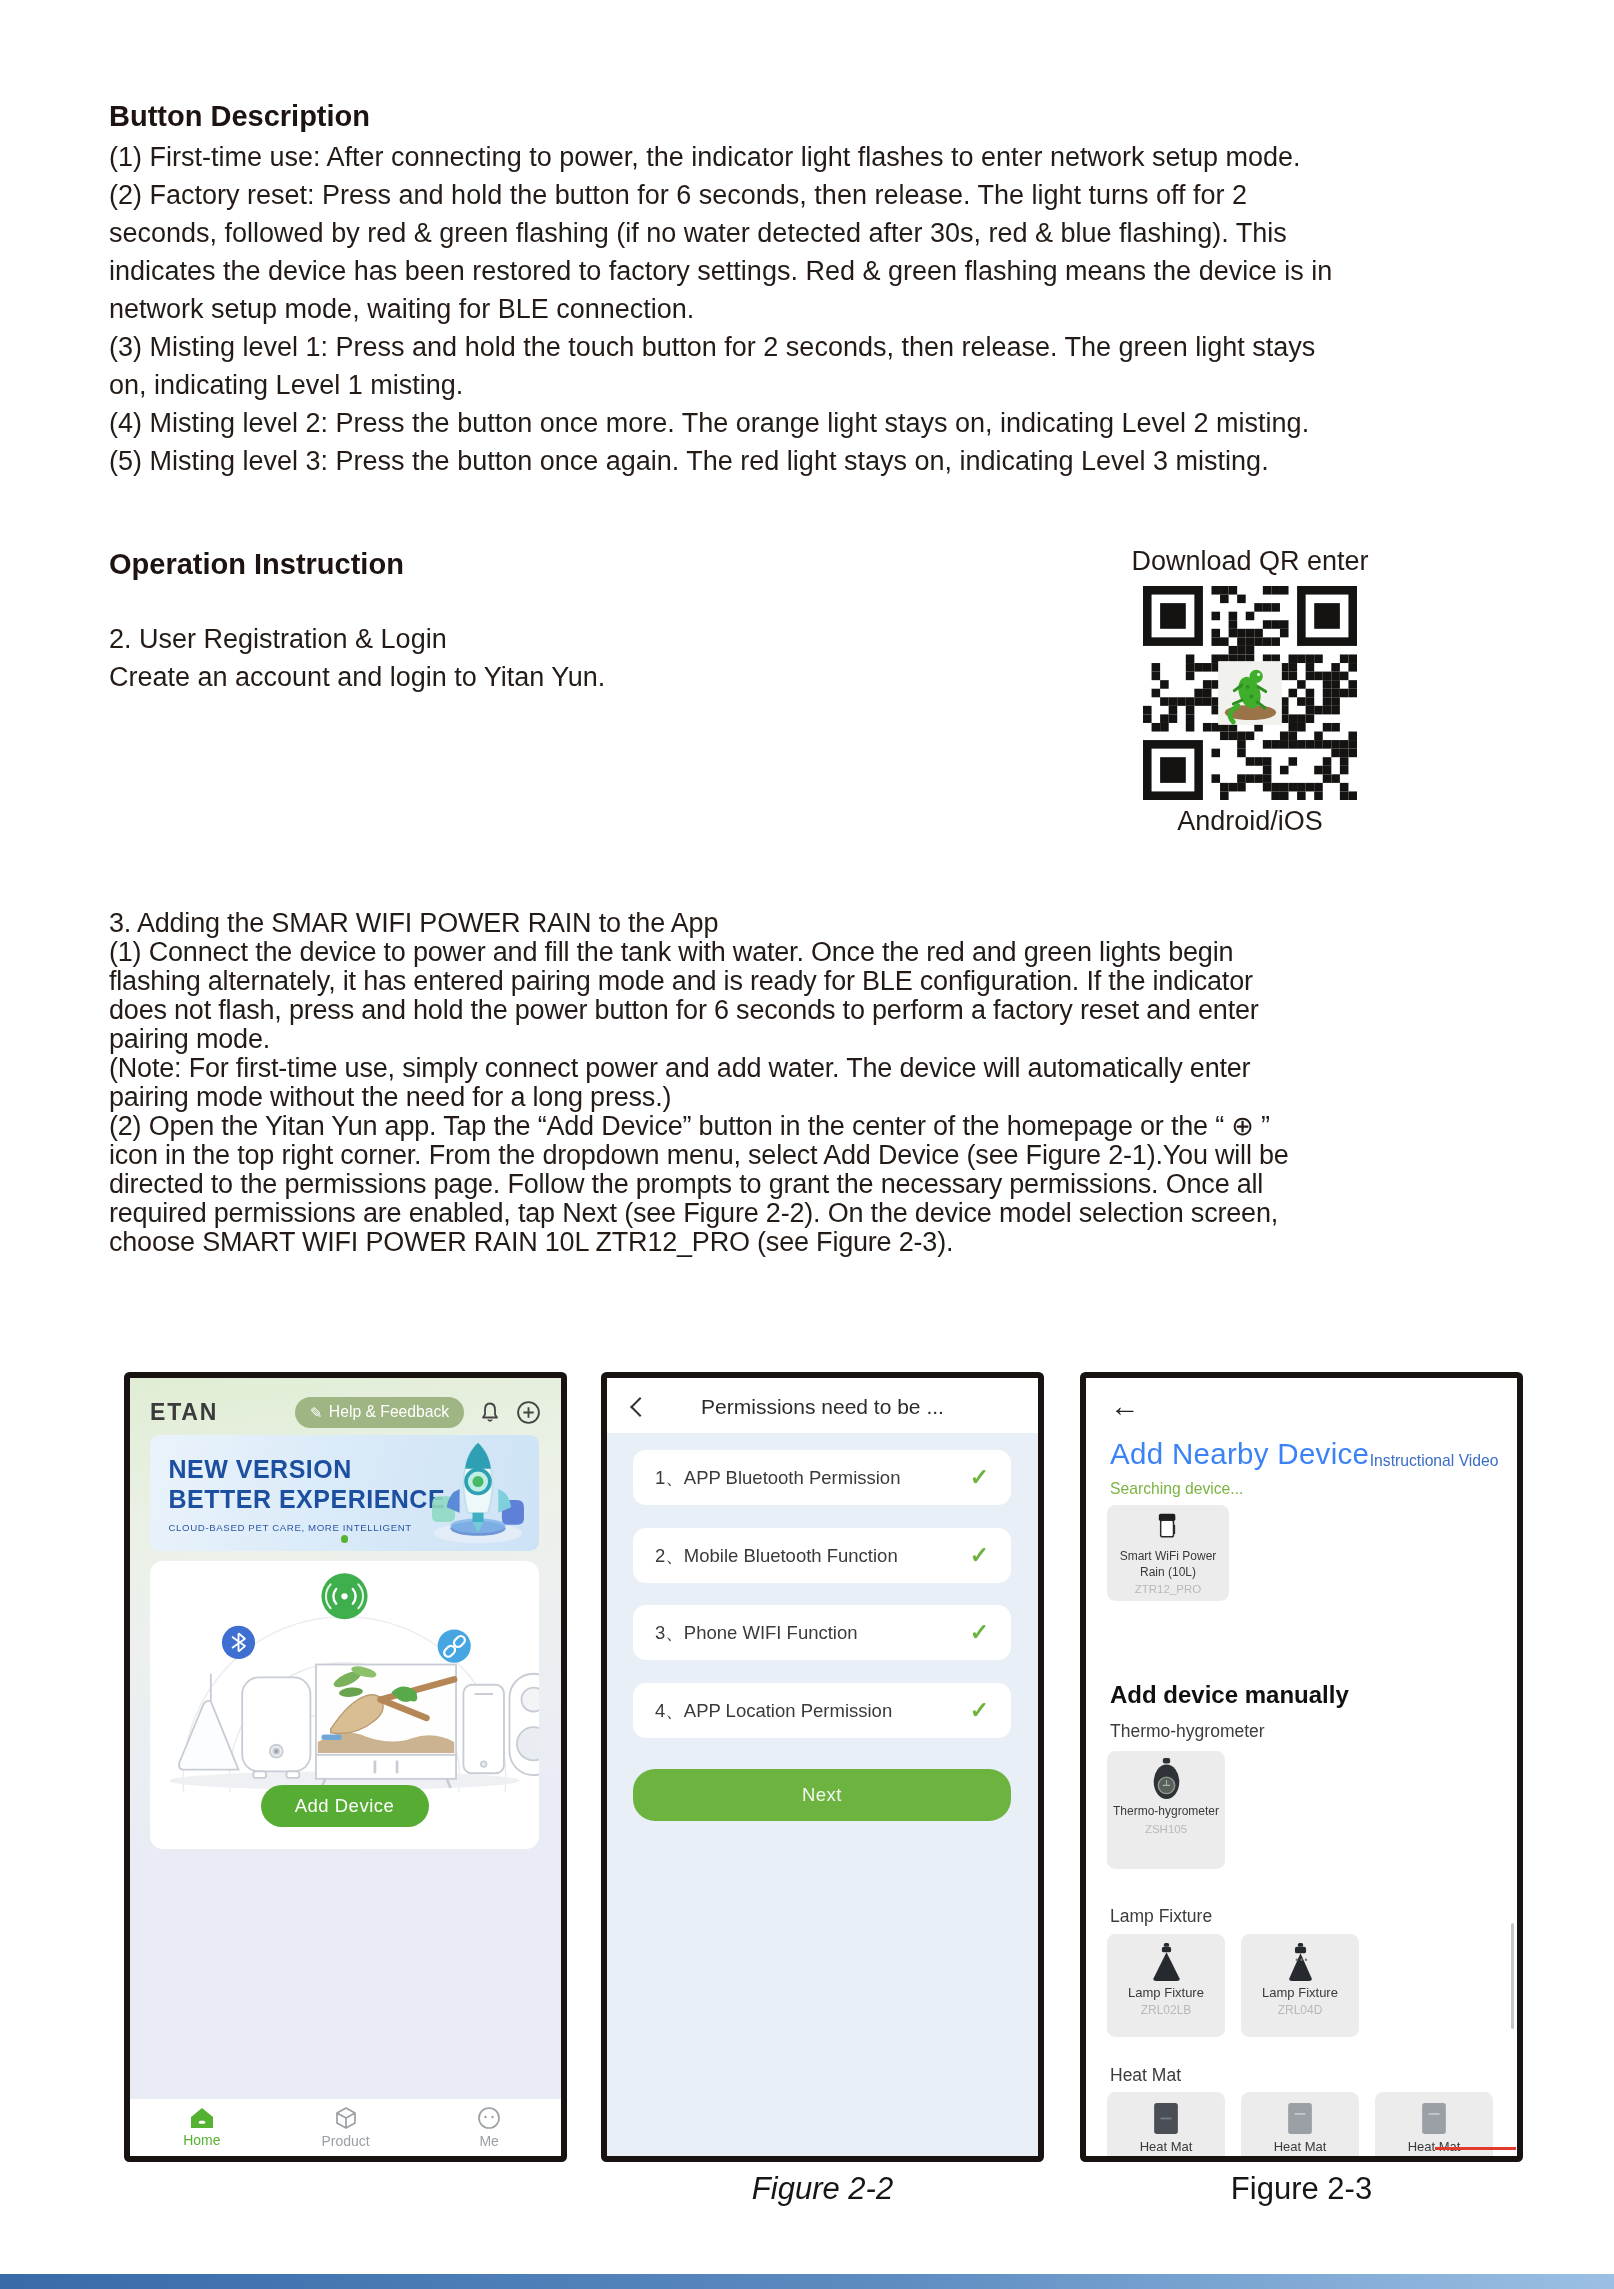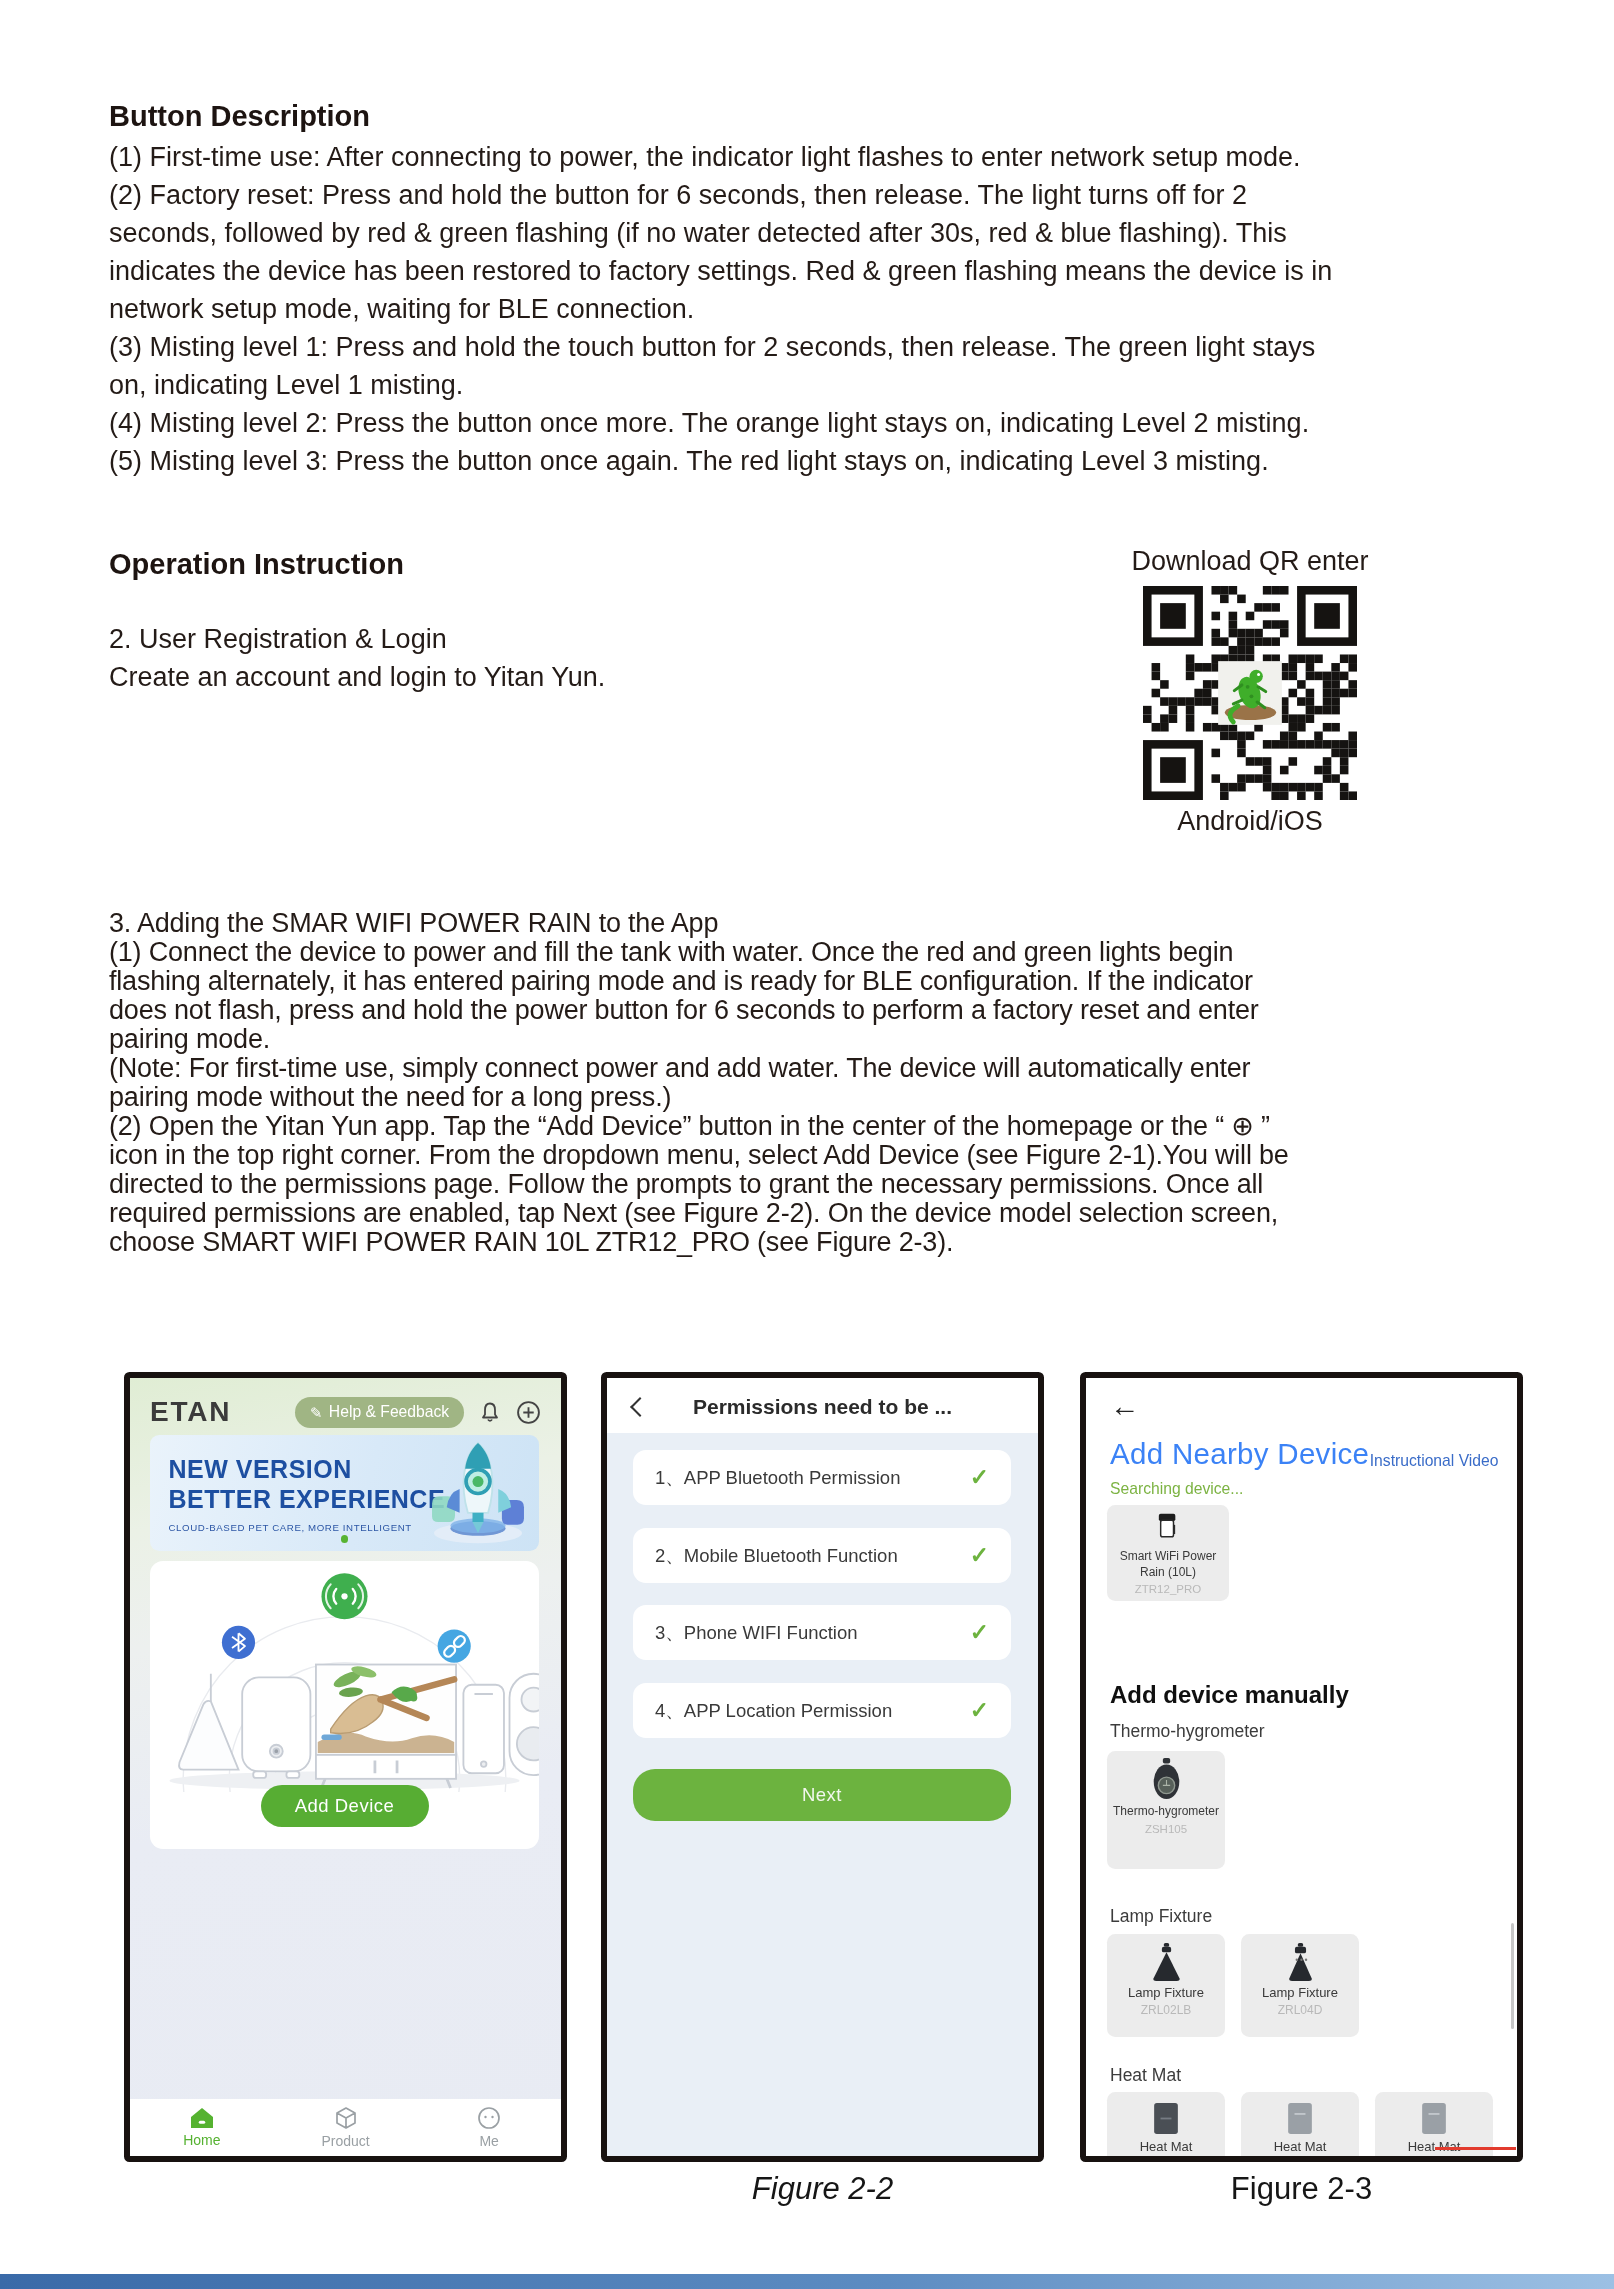--- a/index.html
+++ b/index.html
@@ -20,21 +20,21 @@
          border-radius:5.5px;box-sizing:border-box;background:#fff;overflow:hidden;}
   #phone1{left:124px;}
   #phone2{left:601px;}
   #phone3{left:1080px;}
   .fig-caption{position:absolute;top:2171px;width:443px;text-align:center;font-size:31px;color:#161616;}
 
   
   .p1-bg{position:absolute;inset:0;background:linear-gradient(170deg,#e0edd4 0%,#ebf1e6 18%,#edf0ef 32%,#e9ecf4 55%,#e8ebf3 100%);}
   .p1-header{position:absolute;left:0;top:13px;width:100%;height:42px;display:flex;align-items:center;
              padding:0 20px;box-sizing:border-box;gap:14px;}
-  .p1-brand{font-size:28px;font-weight:bold;letter-spacing:1.8px;color:#3b3b3b;}
+  .p1-brand{font-size:23px;font-weight:bold;letter-spacing:1.8px;color:#3b3b3b;}
   .p1-pill{margin-left:auto;background:#a0b584;color:#fff;border-radius:17.5px;height:31px;display:flex;
            align-items:center;gap:6.5px;padding:0 14.8px;font-size:15.7px;white-space:nowrap;}
   .p1-pill .pen{font-size:14.8px;}
   .p1-banner{position:absolute;left:20px;top:57px;width:389px;height:116px;border-radius:9.2px;
              background:linear-gradient(105deg,#eaf3fb 0%,#d8e9f8 55%,#cde3f5 100%);overflow:hidden;}
   .bt{position:absolute;left:18.5px;font-size:25px;font-weight:bold;color:#1d4fa1;letter-spacing:0.5px;}
   .bt.l1{top:20px;} .bt.l2{top:50px;}
   .bsub{position:absolute;left:18.5px;top:87px;font-size:9.7px;letter-spacing:0.6px;color:#2c56a5;}
   .p1-banner .rocket{position:absolute;right:3.7px;top:1.8px;}
   .carousel-dot{position:absolute;left:50%;bottom:8.3px;width:7.4px;height:7.4px;margin-left:-3.7px;border-radius:50%;background:#57b332;}
@@ -43,21 +43,21 @@
               border:none;border-radius:21px;background:#57ad33;color:#fff;font-size:18.5px;
               font-family:"Liberation Sans",sans-serif;letter-spacing:0.5px;}
   .p1-nav{position:absolute;left:0;bottom:0;width:100%;height:57px;background:#fff;display:flex;}
   .nav-item{flex:1;display:flex;flex-direction:column;align-items:center;justify-content:center;gap:2.8px;
             font-size:14px;color:#9aa0a4;}
   .nav-item.active{color:#55b230;}
 
   
   .p2-bg{position:absolute;inset:0;background:#e9eff6;}
   .p2-header{position:absolute;left:0;top:0;width:100%;height:55px;background:#fff;}
-  .p2-title{position:absolute;left:0;top:16.6px;width:100%;text-align:center;font-size:21px;font-weight:bold;color:#2b2b2b;}
+  .p2-title{position:absolute;left:0;top:16.6px;width:100%;text-align:center;font-size:21px;font-weight:normal;color:#2b2b2b;}
   .chevron-left{position:absolute;left:26px;top:22px;width:12px;height:12px;border-left:2.8px solid #333;
                 border-bottom:2.8px solid #333;transform:rotate(45deg);}
   .perm-card{position:absolute;left:26px;width:378px;height:55px;background:#fff;border-radius:13px;
              display:flex;align-items:center;padding:0 22px;box-sizing:border-box;font-size:18.5px;color:#3a3a3a;}
   .perm-card .check{margin-left:auto;color:#6db33f;font-size:23px;font-weight:bold;}
   .next-btn{position:absolute;left:26px;top:391px;width:378px;height:52px;border:none;border-radius:22px;
             background:#6cb33f;color:#f2f7ee;font-size:18.5px;font-family:"Liberation Sans",sans-serif;letter-spacing:0.5px;}
 
   
   .p3-bg{position:absolute;inset:0;background:#fff;}

